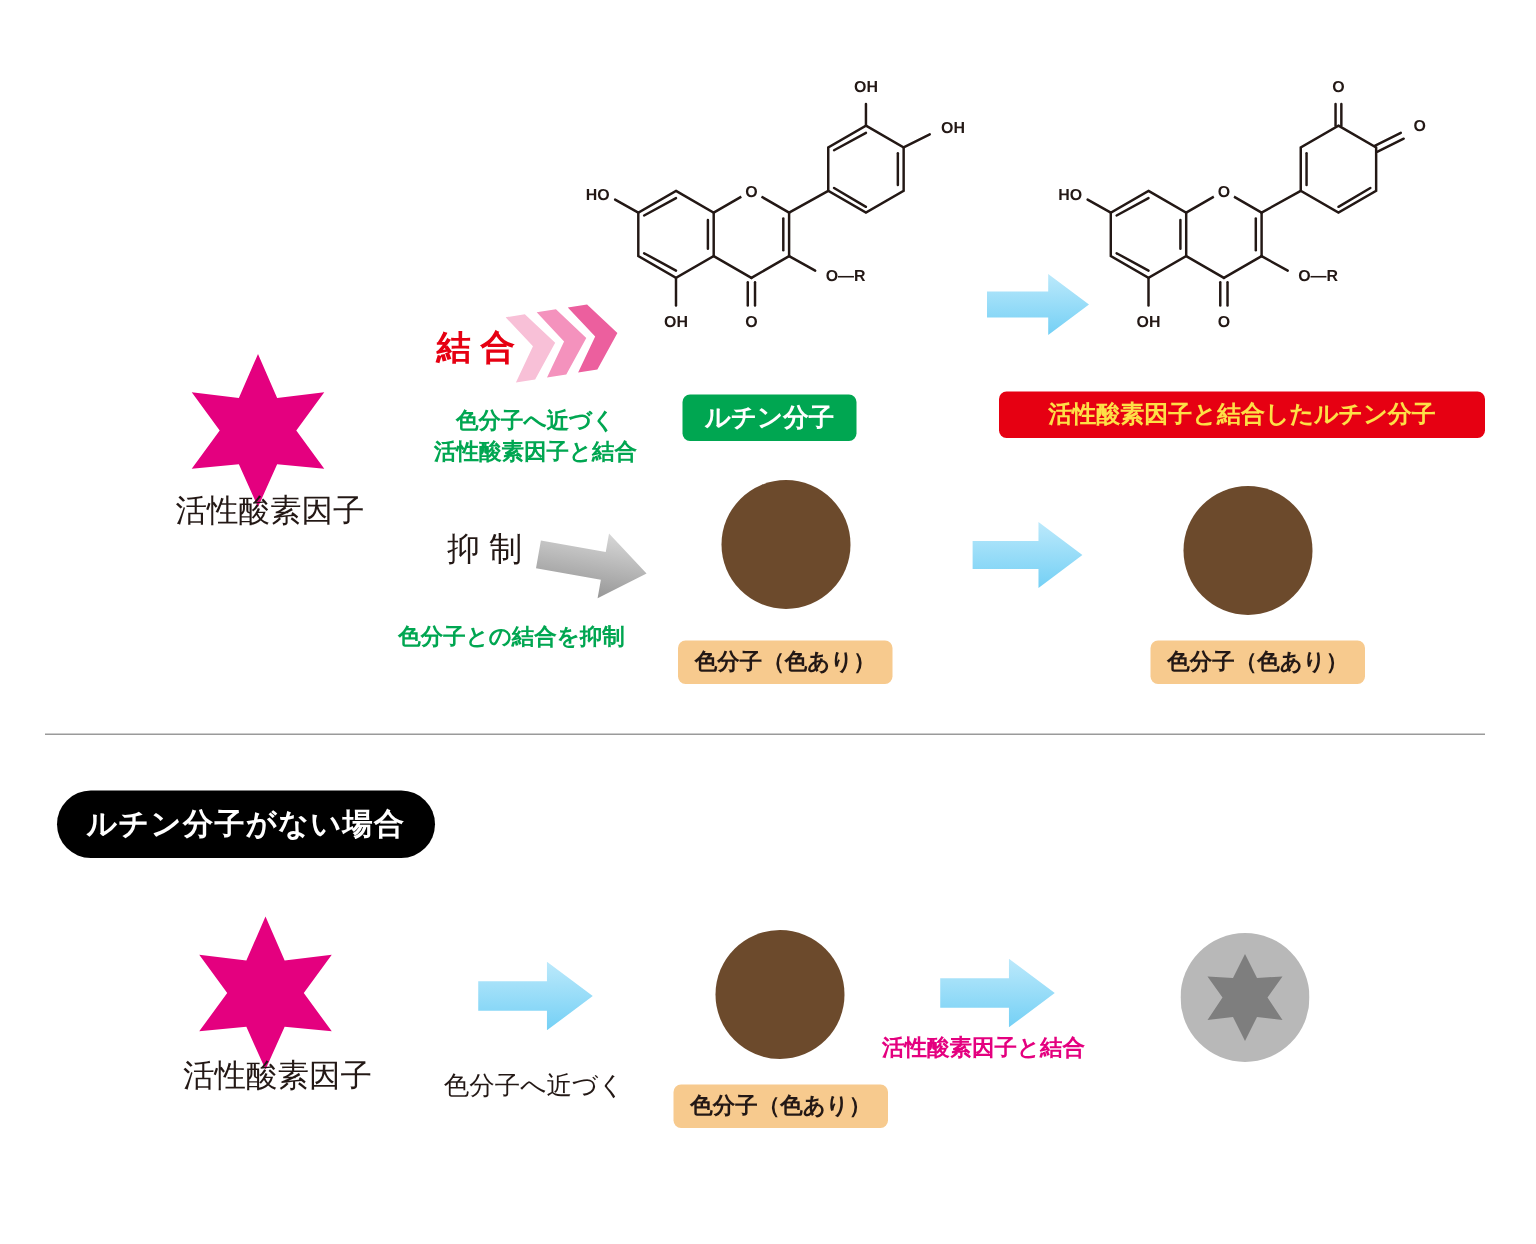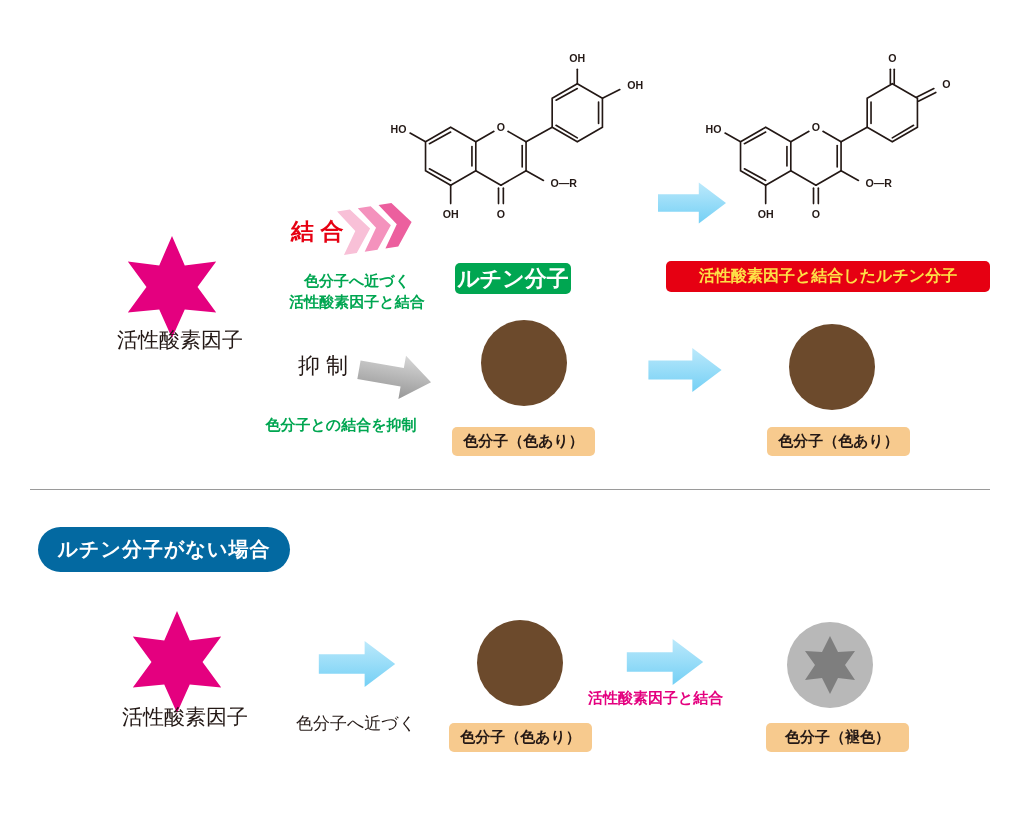--- a/index.html
+++ b/index.html
@@ -2,23 +2,23 @@
 <html><head>
 <meta charset="utf-8">
 <style>
   html,body { margin:0; padding:0; background:#fff; }
   .canvas { position:relative; width:1024px; height:829px; background:#ffffff;
             font-family:"Liberation Sans","DejaVu Sans",sans-serif; overflow:hidden; }
   .abs { position:absolute; }
   .pill { display:flex; align-items:center; justify-content:center; border-radius:23px;
           color:#fff; font-weight:bold; font-size:20px; letter-spacing:1px; }
   .pill.green { background:#00a651; }
-  .pill.gray  { background:#0369a1; }
+  .pill.gray  { background:#000000; }
   .badge { display:flex; align-items:center; justify-content:center; border-radius:5px; font-weight:bold; }
-  .badge.green { background:#00a651; color:#fff; font-size:22px; }
+  .badge.green { background:#00a651; color:#fff; font-size:17px; }
   .badge.red   { background:#e60012; color:#fde047; font-size:16px; }
   .badge.tan   { background:#f7ca8e; color:#231815; font-size:15px; }
   .circle { width:86px; height:86px; border-radius:50%; background:#6c4a2c; }
   .label { font-weight:normal; color:#231815; }
   .green-note { color:#00a651; font-weight:bold; font-size:15px; line-height:21px; text-align:center; }
   .divider { height:1px; background:#9a9a9a; }
   .chem line, .chem polygon { stroke:#231815; stroke-width:1.7; fill:none; stroke-linecap:round; }
   .chem circle { fill:#ffffff; stroke:none; }
   .chem text { font-family:"Liberation Sans",sans-serif; font-size:11px; font-weight:600;
                fill:#231815; text-anchor:middle; }
@@ -182,15 +182,14 @@
 
   <div class="abs" style="left:588px;top:689px;font-size:15px;font-weight:bold;color:#e4007f">活性酸素因子と結合</div>
   <svg class="abs" style="left:618px;top:638px" width="94" height="48" viewBox="0 0 70 44">
     <polygon points="0,13 42,13 42,1 70,22 42,43 42,31 0,31" fill="url(#gradBlue)"></polygon>
   </svg>
 
   <svg class="abs" style="left:787px;top:622px" width="86" height="86" viewBox="0 0 86 86">
     <circle cx="43" cy="43" r="43" fill="#b8b8b8"></circle>
     <polygon fill="#7e7e7e" points="43,14 51,30 68,29 58,43 68,58 51,56 43,72 35,56 18,58 28,43 18,29 35,30"></polygon>
   </svg>
-  <div class="badge tan abs" style="left:766px;top:723px;width:143px;height:29px">色分子（褪色）</div>
 
 </div>
 
 </body></html>

